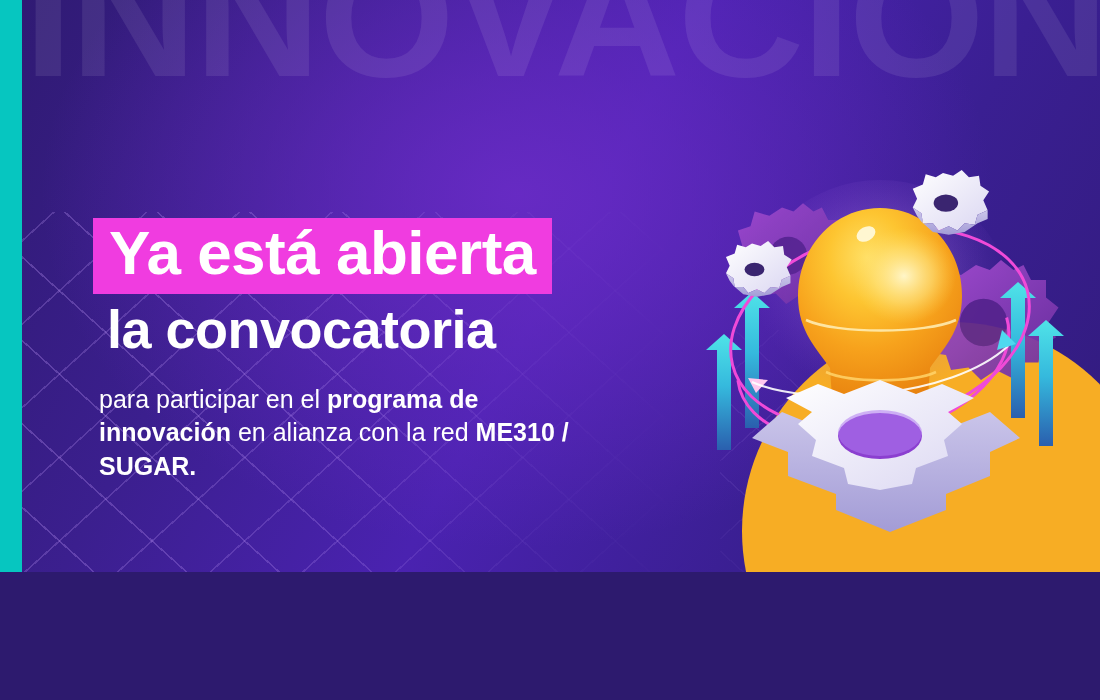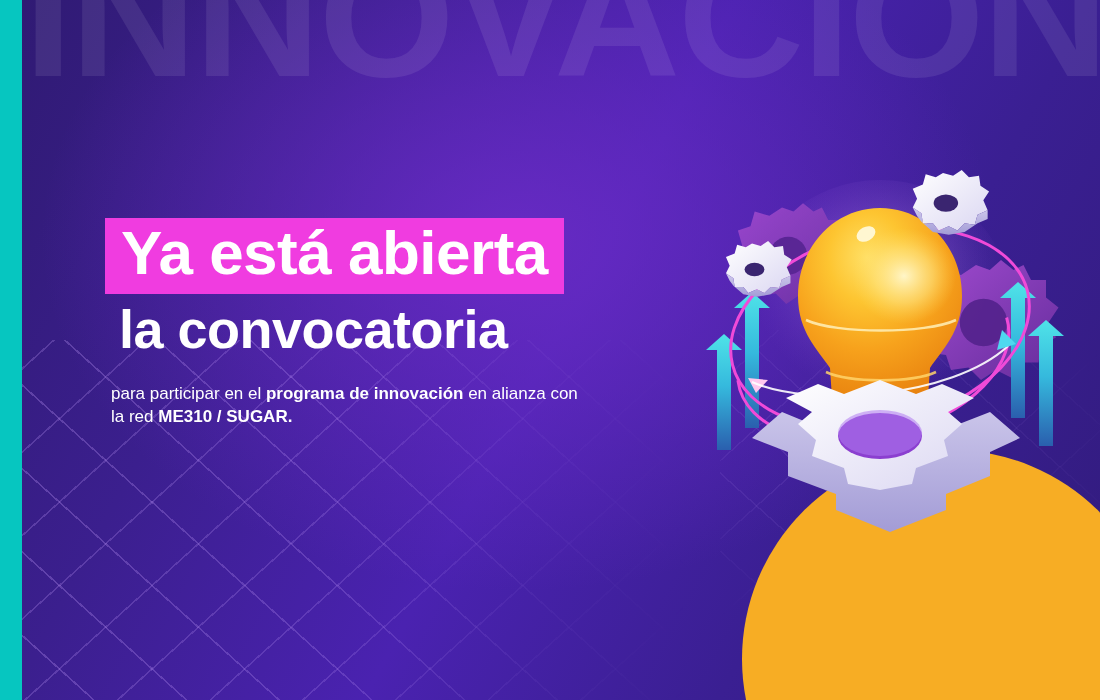--- a/index.html
+++ b/index.html
@@ -2,21 +2,21 @@
 <html><head>
 <meta charset="utf-8">
 <style>
   html,body{margin:0;padding:0;}
   body{
     width:1100px;height:700px;overflow:hidden;
     font-family:"Liberation Sans","DejaVu Sans",sans-serif;
     background:#2d1a6e;
   }
   .banner{
-    position:relative;width:1100px;height:700px;overflow:hidden;
+    position:relative;width:1100px;height:572px;overflow:hidden;
     background:
       radial-gradient(ellipse 700px 520px at 47% 34%, rgba(108,44,200,.85) 0%, rgba(108,44,200,0) 68%),
       linear-gradient(118deg,#2f1a72 0%,#3b1f8e 26%,#4a22b0 50%,#3a1f92 74%,#311b7c 100%);
   }
 
   
   .grid{
     position:absolute;left:0;bottom:0;width:860px;height:360px;
     background-image:
       repeating-linear-gradient(42deg, rgba(200,160,255,.30) 0 1.6px, rgba(200,160,255,0) 1.6px 62px),
@@ -48,36 +48,36 @@
   
   .teal-bar{position:absolute;left:0;top:0;width:22px;height:700px;background:#06c6c0;}
 
   
   .corner-circle{
     position:absolute;right:-60px;bottom:-168px;width:418px;height:418px;
     border-radius:50%;background:#f7ad24;
   }
 
   
-  .copy{position:absolute;left:105px;top:218px;width:640px;}
+  .copy{position:absolute;left:93px;top:218px;width:640px;}
   .headline-hl{
     display:inline-block;background:#f03ce0;
     padding:4px 16px 10px 16px;margin:0 0 2px 0;
   }
   .headline-hl span{
     font-size:62px;font-weight:700;color:#ffffff;line-height:1;letter-spacing:-.5px;
     display:block;
   }
   .headline-2{
     font-size:54px;font-weight:700;color:#ffffff;line-height:1.02;
     letter-spacing:-.5px;margin:6px 0 0 14px;
   }
   .subcopy{
     margin:26px 0 0 6px;width:470px;
-    font-size:17px;line-height:1.33;color:#ffffff;font-weight:400;
+    font-size:25px;line-height:1.33;color:#ffffff;font-weight:400;
   }
   .subcopy b{font-weight:700;}
 
   
   .illus{position:absolute;left:690px;top:150px;width:380px;height:400px;}
   .illus svg{display:block;width:380px;height:400px;overflow:visible;}
 </style>
 </head>
 <body>
 

